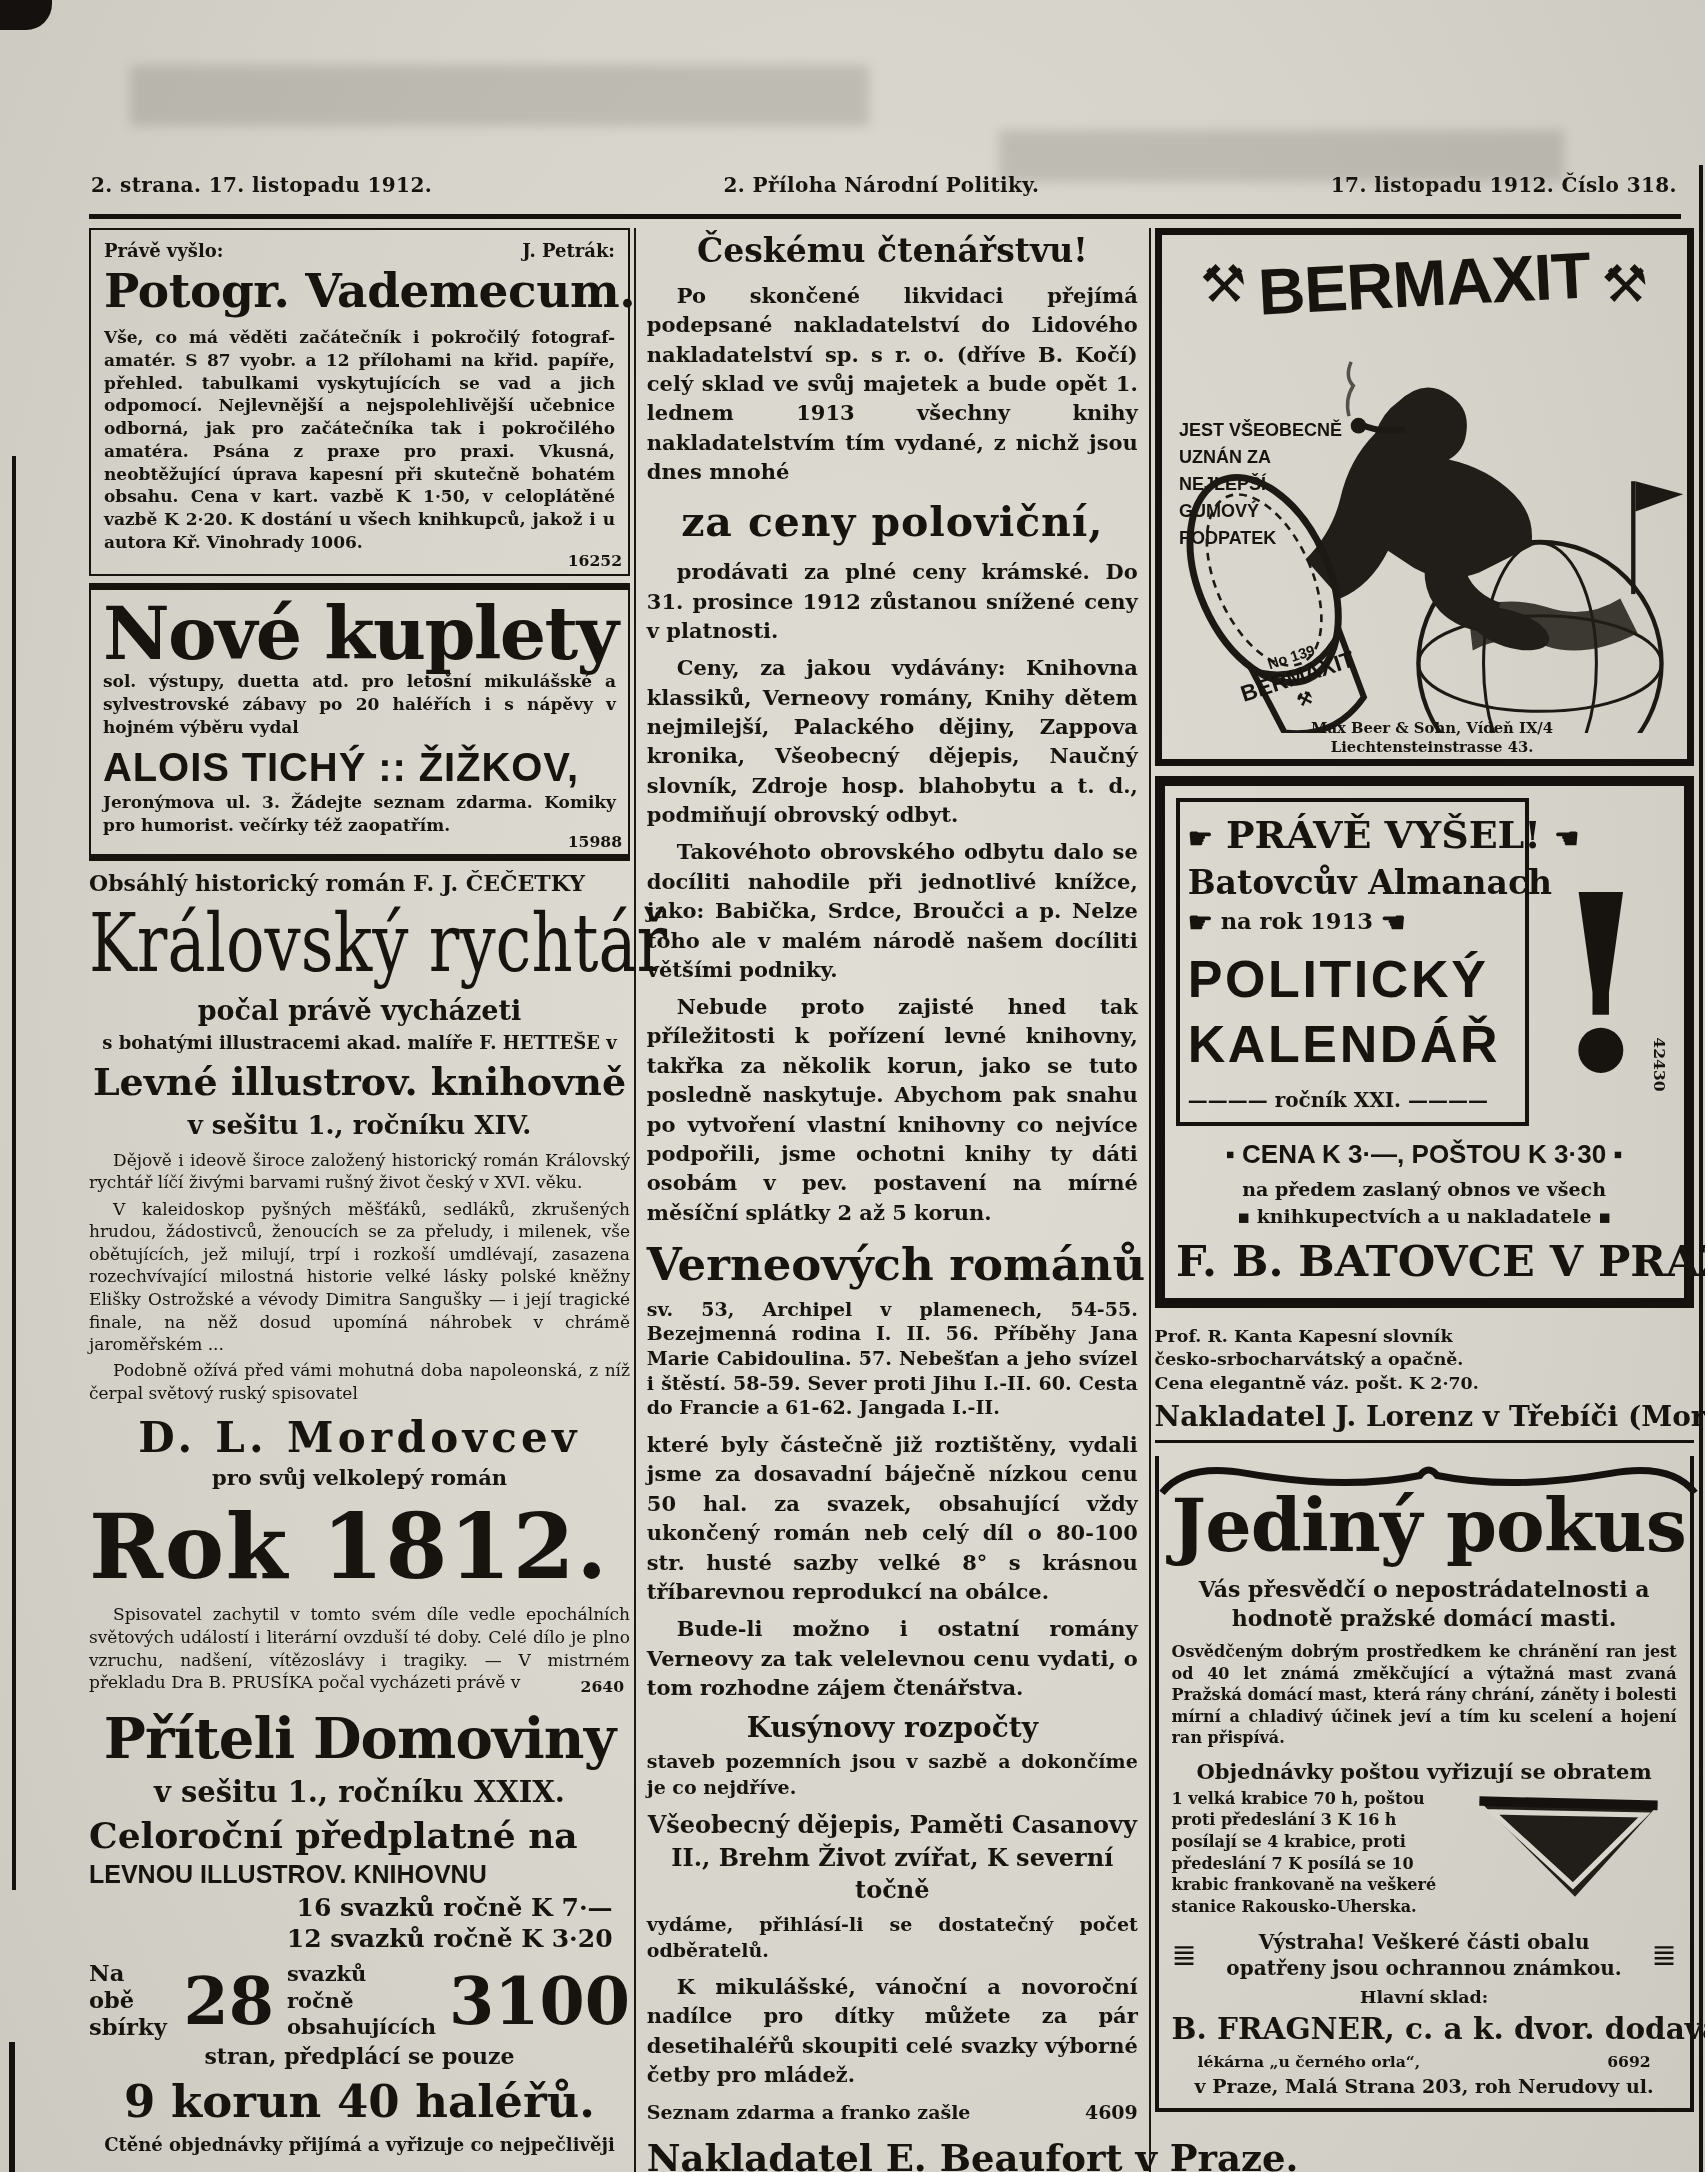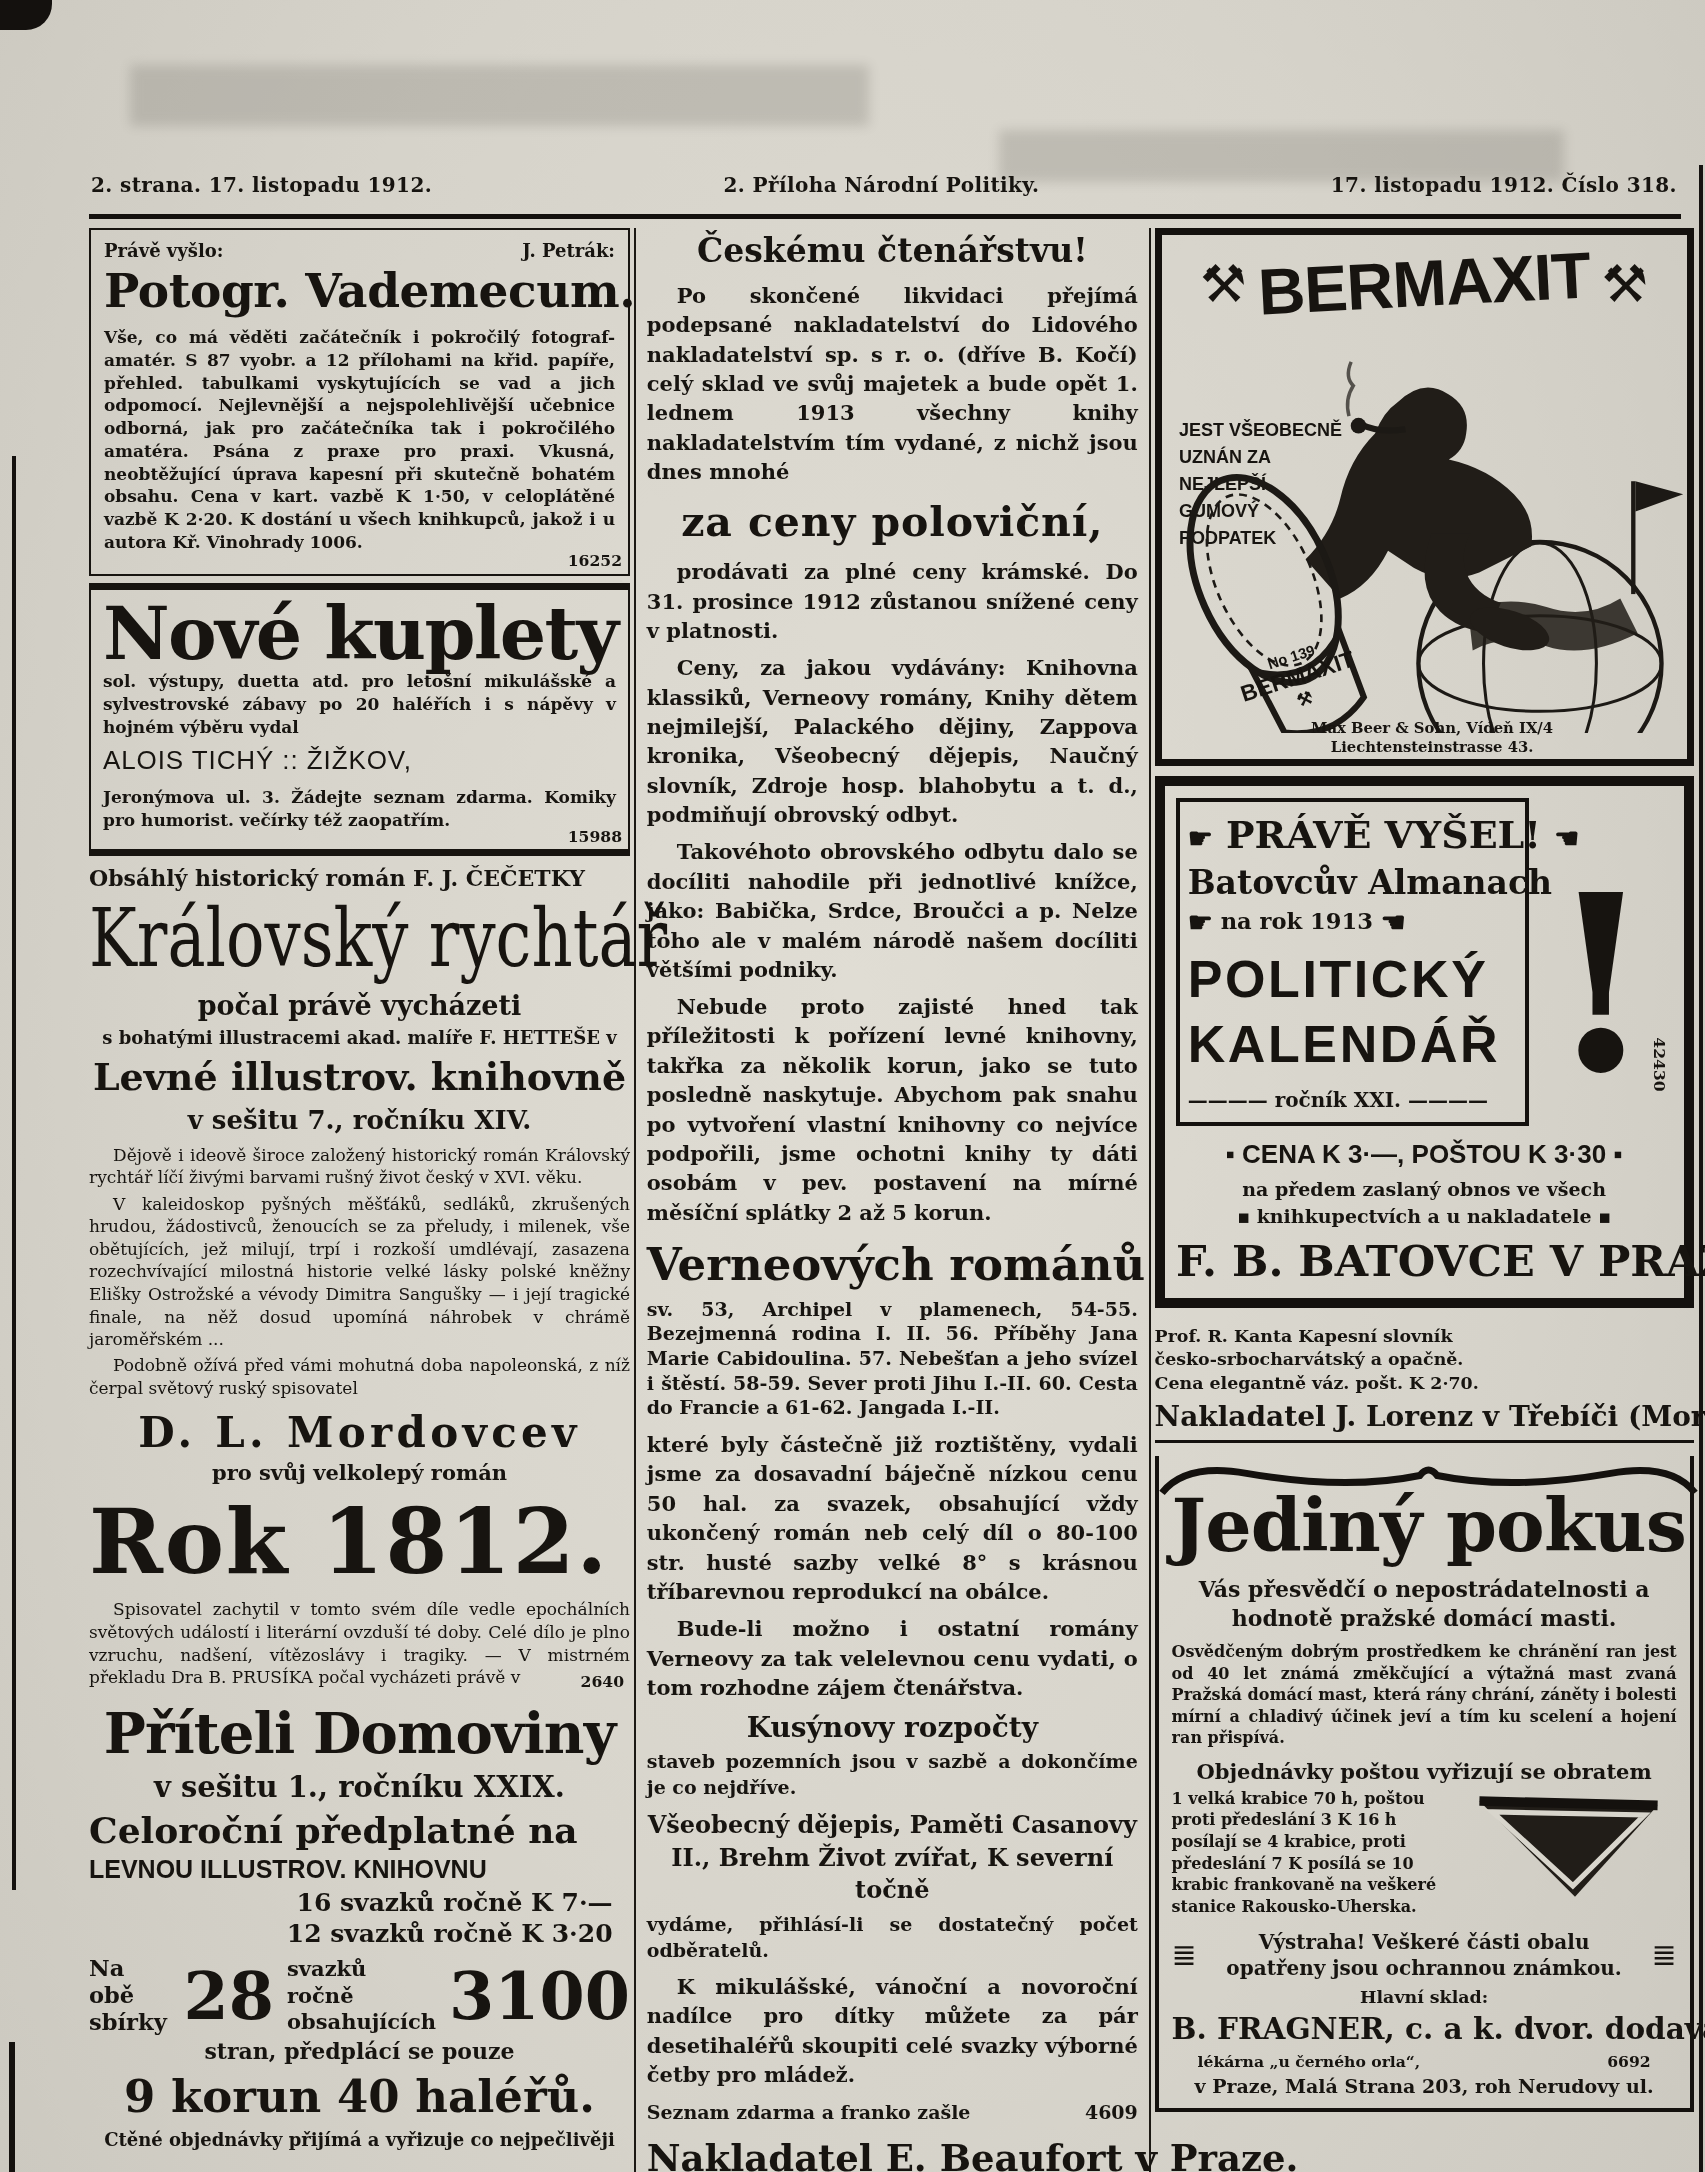--- a/index.html
+++ b/index.html
@@ -30,21 +30,21 @@
   .rel{position:relative}
   .adnum{position:absolute;right:6px;bottom:3.5px;font-size:15.6px;font-weight:bold}
   .smallbody{font-size:17px;line-height:1.34;font-weight:bold}
   
   .ad-vademecum{border:2.2px solid #171410;padding:9.6px 13px 20px;position:relative}
   .vade-toprow{display:flex;justify-content:space-between;font-size:18px;font-weight:bold}
   .vade-title{font-size:47px;font-weight:bold;letter-spacing:-0.4px;margin:2.6px 0 7.8px;white-space:nowrap}
   .ad-kuplety{border:2.6px solid #171410;border-top-width:7.8px;border-bottom-width:7.8px;margin-top:7px;
     padding:6px 12px 17.4px;position:relative}
   .kup-title{font-size:73px;font-weight:bold;letter-spacing:-1.7px;line-height:1.02;white-space:nowrap}
-  .kup-pub{font-family:"Liberation Sans",sans-serif;font-weight:normal;font-size:26px;letter-spacing:0.9px;margin:7px 0 10px;white-space:nowrap}
+  .kup-pub{font-family:"Liberation Sans",sans-serif;font-weight:bold;font-size:40px;letter-spacing:0.9px;margin:7px 0 1px;white-space:nowrap}
   .ad-beaufort{margin-top:8.7px;position:relative}
   .bf-intro{font-size:22px;font-weight:bold;white-space:nowrap}
   .bf-title1{font-size:64px;line-height:1.05;margin:6px 0 4.3px;font-weight:500;transform:scaleY(1.25);transform-origin:top left;white-space:nowrap}
   .bf-sub1{font-size:27px;font-weight:bold;margin-top:26px}
   .bf-sub2{font-size:18px;font-weight:bold;margin:6px 0}
   .bf-series{font-size:38px;font-weight:bold;margin:3.5px 0;white-space:nowrap}
   .bf-issue{font-size:26px;font-weight:bold;margin:6px 0 8.7px}
   .bf-para{font-size:17px;line-height:1.33;text-indent:24px;margin:3.5px 0}
   .bf-author{font-size:42px;font-weight:bold;letter-spacing:4.3px;margin:8.7px 0 2.6px;white-space:nowrap}
   .bf-sub3{font-size:21px;font-weight:bold}
@@ -157,21 +157,21 @@
       <div class="smallbody just">Jeronýmova ul. 3. Žádejte seznam zdarma. Komiky pro humorist. večírky též zaopatřím.</div>
       <span class="adnum">15988</span>
     </div>
 
     <div class="ad-beaufort">
       <div class="bf-intro">Obsáhlý historický román F. J. ČEČETKY</div>
       <div class="bf-title1">Královský rychtář</div>
       <div class="bf-sub1 ctr">počal právě vycházeti</div>
       <div class="bf-sub2 ctr">s bohatými illustracemi akad. malíře F. HETTEŠE v</div>
       <div class="bf-series ctr">Levné illustrov. knihovně</div>
-      <div class="bf-issue ctr">v sešitu 7., ročníku XIV.</div>
+      <div class="bf-issue ctr">v sešitu 1., ročníku XIV.</div>
       <div class="bf-para just">Dějově i ideově široce založený historický román Královský rychtář líčí živými barvami rušný život český v XVI. věku.</div>
       <div class="bf-para just">V kaleidoskop pyšných měšťáků, sedláků, zkrušených hrudou, žádostivců, ženoucích se za přeludy, i milenek, vše obětujících, jež milují, trpí i rozkoší umdlévají, zasazena rozechvívající milostná historie velké lásky polské kněžny Elišky Ostrožské a vévody Dimitra Sangušky — i její tragické finale, na něž dosud upomíná náhrobek v chrámě jaroměřském ...</div>
       <div class="bf-para just">Podobně ožívá před vámi mohutná doba napoleonská, z níž čerpal světový ruský spisovatel</div>
       <div class="bf-author ctr">D. L. Mordovcev</div>
       <div class="bf-sub3 ctr">pro svůj velkolepý román</div>
       <div class="bf-title2">Rok 1812.</div>
       <div class="bf-rel">
         <div class="bf-para just">Spisovatel zachytil v tomto svém díle vedle epochálních světových událostí i literární ovzduší té doby. Celé dílo je plno vzruchu, nadšení, vítězoslávy i tragiky. — V mistrném překladu Dra B. PRUSÍKA počal vycházeti právě v</div>
         <span class="adnum" style="bottom:-1.7px">2640</span>
       </div>

